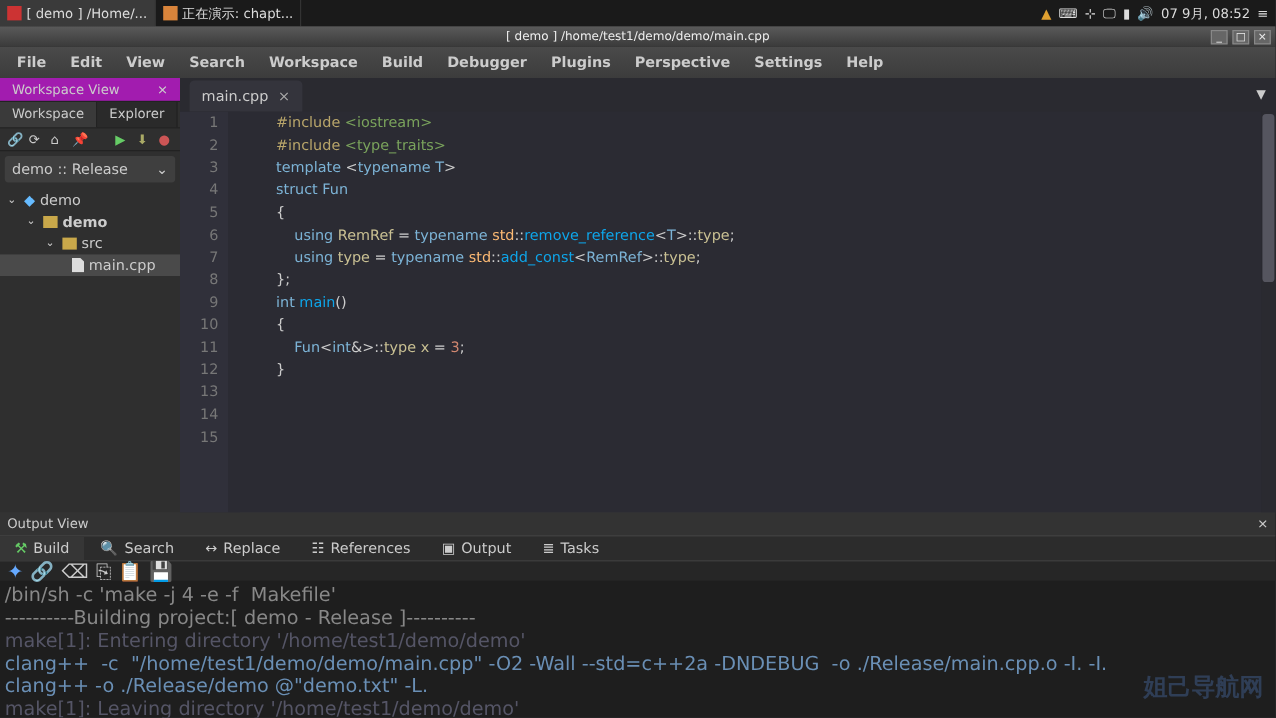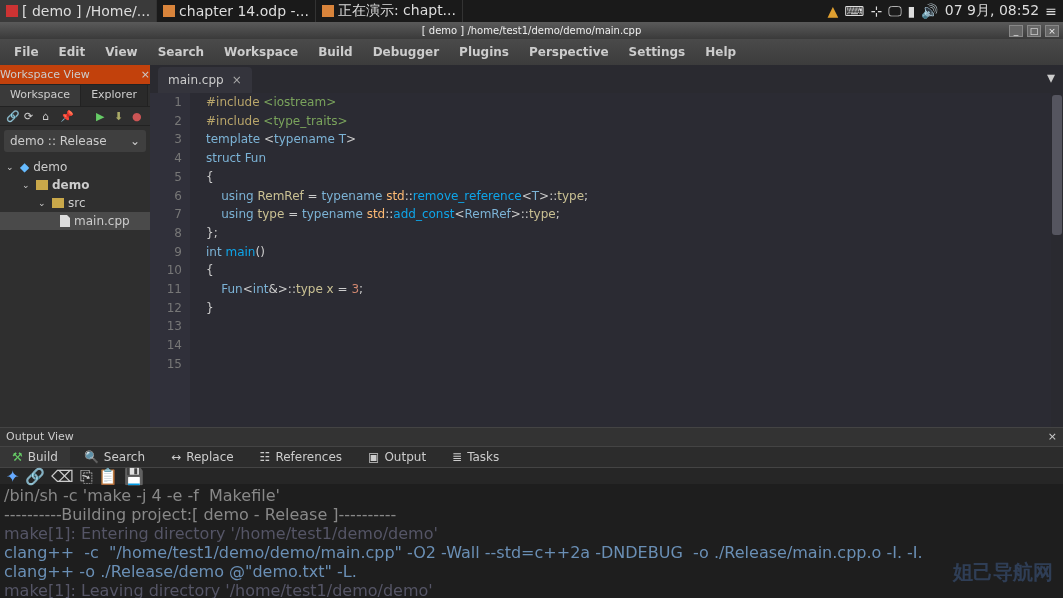--- a/index.html
+++ b/index.html
@@ -1,75 +1,71 @@
 <!DOCTYPE html>
 <html><head>
 <meta charset="utf-8">
 <style>
 * { margin: 0; padding: 0; box-sizing: border-box; font-family: "DejaVu Sans", sans-serif; }
 html, body { width: 1063px; height: 598px; overflow: hidden; background: #2b2b2b; color: #ccc; }
-.taskbar { height: 22px; background: #1a1a1a; display: flex; align-items: center; font-size: 14px; color: #ddd; }
+.taskbar { height: 22px; background: #1a1a1a; display: flex; align-items: center; font-size: 11px; color: #ddd; }
 .taskbar-left { display: flex; align-items: center; flex: 1; }
 .tb-item { display: flex; align-items: center; padding: 0 6px; height: 22px; gap: 4px; border-right: 1px solid #333; }
 .tb-active { background: #3a3a3a; }
 .tb-icon { width: 12px; height: 12px; display: inline-block; }
 .taskbar-right { display: flex; align-items: center; gap: 6px; padding-right: 6px; }
 .titlebar { height: 17px; background: linear-gradient(#5a5a5a,#3a3a3a); display:flex; align-items:center; justify-content:center; font-size:10px; color:#eee; position:relative;}
 .titlebar-btns { position:absolute; right:4px; display:flex; gap:4px;}
 .win-btn { width:14px; height:12px; background:#666; border:1px solid #888; font-size:9px; display:flex; align-items:center; justify-content:center;}
 .menubar { height: 26px; background: linear-gradient(#4a4a4a,#3c3c3c); display:flex; align-items:center; padding:0 4px; font-size:12px; }
 .menubar span { padding: 0 10px; cursor:pointer;font-weight:bold; }
 .main-row { display:flex; height: 362px; }
 .ws-panel { width:150px; background:#2f2f2f; display:flex; flex-direction:column; }
-.panel-title { height:20px; background:#c2410c; display:flex; align-items:center; justify-content:space-between; padding:0 0; font-size:11px; border-bottom:1px solid #222;}
+.panel-title { height:20px; background:#a21caf; display:flex; align-items:center; justify-content:space-between; padding:0 10px; font-size:11px; border-bottom:1px solid #222;}
 .panel-tabs { display:flex; height:22px; font-size:11px; border-bottom:1px solid #222;}
 .panel-tab { padding:3px 10px; background:#2a2a2a; border-right:1px solid #222;}
 .panel-tab.active{ background:#3a3a3a; }
 .panel-toolbar { display:flex; gap:6px; padding:3px 6px; font-size:11px; border-bottom:1px solid #222;}
 .tool-ico { width:12px; height:12px; display:inline-block;}
 .config-row { display:flex; align-items:center; justify-content:space-between; background:#3f3f3f; padding:4px 6px; margin:4px; border-radius:3px; font-size:12px;}
 .tree { font-size:12px; padding:2px 0;}
 .tree-item { display:flex; align-items:center; padding:2px 4px; gap:4px;}
 .tree-item.l1{ padding-left:6px;} .tree-item.l2{ padding-left:22px;} .tree-item.l3{ padding-left:38px;} .tree-item.l4{ padding-left:60px;}
 .tree-item.sel { background:#4a4a4a;}
 .folder-ico{ width:12px; height:10px; background:#c9a84a; display:inline-block;}
 .file-ico{ width:10px; height:12px; background:#ddd; display:inline-block; clip-path: polygon(0 0,70% 0,100% 25%,100% 100%,0 100%);}
 .caret{ width:10px; display:inline-block; font-size:9px;}
 .editor-area { flex:1; display:flex; flex-direction:column; background:#2b2b33; }
 .filetabs { height:28px; background:#2a2a30; display:flex; align-items:flex-end;}
 .filetab { display:flex; align-items:center; gap:8px; padding:6px 10px; background:#34343c; font-size:12px; border-top-left-radius:4px; border-top-right-radius:4px; margin-left:8px;}
 .filetab .close{ font-size:12px; color:#aaa;}
 .editor-body { flex:1; display:flex; overflow:hidden; font-family:"DejaVu Sans Mono",monospace; font-size:12px; line-height:18.7px; }
 .gutter { width:40px; background:#30303a; text-align:right; padding:0 8px; color:#777; }
 .fold-col { width:10px; background:#2b2b33; }
-.code { flex:1; padding:0 6px; white-space:pre; }
+.code { flex:1; padding:0 6px; white-space:pre;margin-left:24px; }
 .kw{ color:#7cb3d6;} .cm-pre{ color:#b8a56a;} .inc{color:#7aa35c;} .ty{ color:#7cb3d6;} .id{ color:#c9c093;} .fn{ color:#0ea5e9;} .ns{color:#fdba74;} .op{color:#ccc;} .num{color:#d08770;}
 .output-panel { height:200px; display:flex; flex-direction:column; background:#1e1e1e; border-top:1px solid #444;}
 .out-title { height:18px; background:#333; font-size:11px; padding:2px 6px; display:flex; justify-content:space-between;}
 .out-tabs { height:22px; background:#2c2c2c; display:flex; align-items:center; font-size:12px; gap:2px; border-top:1px solid #444; border-bottom:1px solid #444;}
 .out-tab{ display:flex; align-items:center; gap:5px; padding:0 12px; height:100%;}
 .out-tab.active{ background:#363636;}
 .out-toolbar{ height:16px; background:#262626; display:flex; gap:6px; align-items:center; padding:0 6px;}
 .out-body{ flex:1; font-family:monospace; font-size:16px; padding:2px 4px; color:#888; overflow:hidden; white-space:pre;}
 .scroll-v{ width:12px; background:#2a2a30; position:relative;}
 .scroll-thumb{ position:absolute; right:1px; top:2px; width:10px; height:140px; background:#55555f; border-radius:3px;}
 .watermark{ position:absolute; right:10px; bottom:12px; font-size:20px; color:rgba(100,160,255,0.25); font-weight:bold; pointer-events:none;}
 </style>
 </head>
 <body>
 
 <div class="taskbar">
   <div class="taskbar-left">
     <div class="tb-item tb-active">
       <span class="tb-icon" style="background:#c33"></span>
       <span>[ demo ] /Home/...</span>
-    </div>
-    <div class="tb-item">
-      <span class="tb-icon" style="background:#d9843b"></span>
-      <span>chapter 14.odp -...</span>
     </div>
     <div class="tb-item">
       <span class="tb-icon" style="background:#d9843b"></span>
       <span>正在演示: chapt...</span>
     </div>
   </div>
   <div class="taskbar-right">
     <span style="color:#e0a030">▲</span>
     <span>⌨</span>
     <span>⊹</span>

